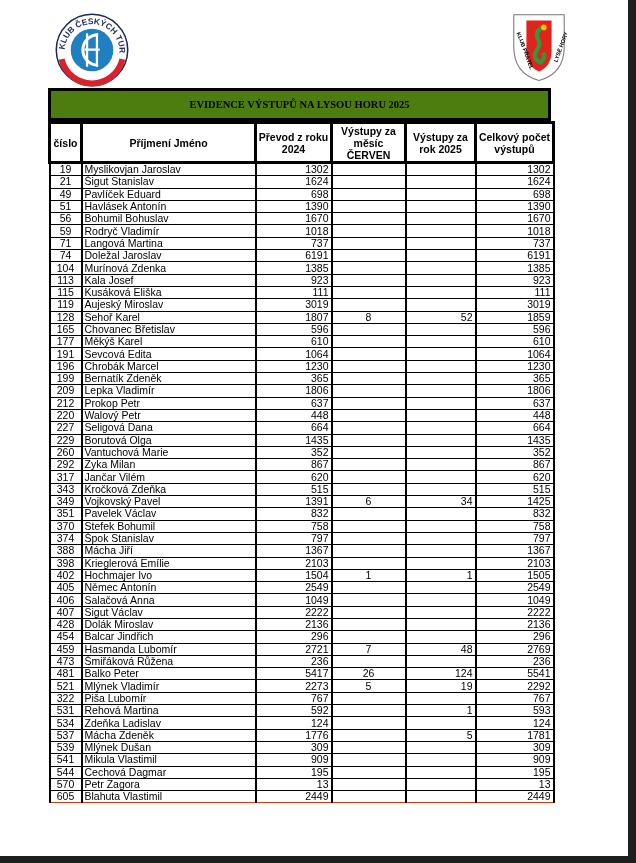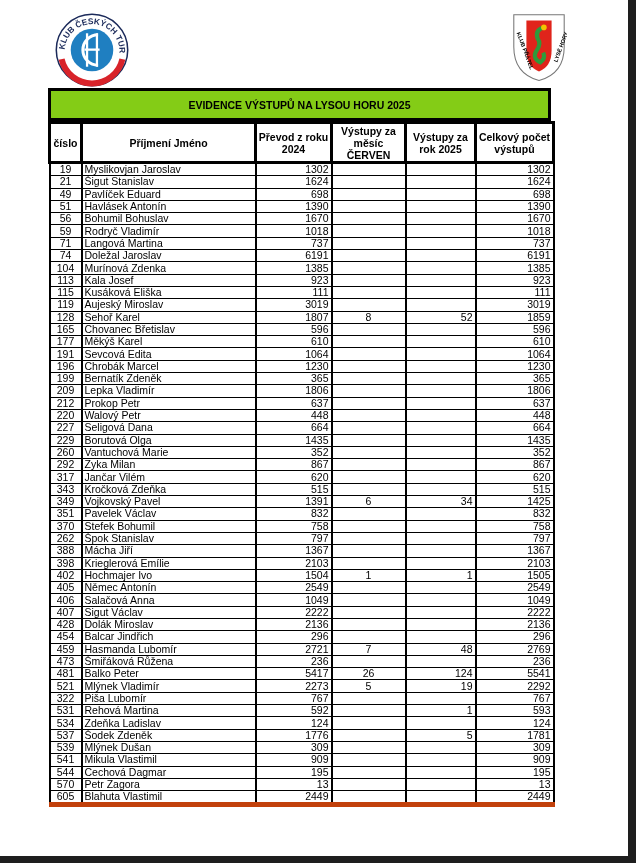--- a/index.html
+++ b/index.html
@@ -10,23 +10,23 @@
     }
     .page {
       position: absolute; left: 0; top: 0; width: 628px; height: 856px;
       background: #ffffff;
     }
     .logo-left { position: absolute; left: 54px; top: 12px; width: 76px; height: 76px; }
     .logo-right { position: absolute; left: 511px; top: 12px; width: 56px; height: 70px; }
 
     .title-box {
       position: absolute; left: 48px; top: 88px; width: 497px; height: 27px;
-      background: #84cc16; border: 3px solid #000;
+      background: #4d7c0f; border: 3px solid #000;
       display: flex; align-items: center; justify-content: center;
-      font-weight: bold; font-size: 10.5px; color: #000;
+      font-weight: bold; font-size: 10.5px; color: #000; font-family: Liberation Serif, serif;
     }
 
     table.grid {
       position: absolute; left: 48px; top: 121px; width: 504px;
       border-collapse: collapse; table-layout: fixed;
       font-size: 10.5px; color: #000;
     }
     table.grid col.c1 { width: 32px; }
     table.grid col.c2 { width: 174px; }
     table.grid col.c3 { width: 76px; }
@@ -38,21 +38,21 @@
       height: 33px; font-weight: bold; font-size: 10.5px; line-height: 12px;
       text-align: center; vertical-align: middle;
       border: 3px solid #000; padding: 0 1px; overflow: hidden;
     }
     table.grid thead th.month { vertical-align: top; padding-top: 1px; height: 33px; }
     table.grid tbody td {
       height: 11.3px; line-height: 11px; padding: 0 2px;
       border-left: 2px solid #000; border-right: 2px solid #000;
       border-bottom: 1px solid #000; white-space: nowrap; overflow: hidden;
     }
-    table.grid tbody tr:last-child td { border-bottom: 5px solid #c2410c; }
+    table.grid tbody tr:last-child td { border-bottom: 1px solid #c2410c; }
     td.num { text-align: center; }
     td.right { text-align: right; }
     td.mid { text-align: center; }
     td.name { text-align: left; margin-left: 8px; }
   </style>
 </head>
 <body>
 
 <div class="page">
 
@@ -337,21 +337,21 @@
         </tr>
         <tr>
           <td class="num">370</td>
           <td class="name">Stefek Bohumil</td>
           <td class="right">758</td>
           <td class="mid"></td>
           <td class="right"></td>
           <td class="right">758</td>
         </tr>
         <tr>
-          <td class="num">262</td>
+          <td class="num">374</td>
           <td class="name">Špok Stanislav</td>
           <td class="right">797</td>
           <td class="mid"></td>
           <td class="right"></td>
           <td class="right">797</td>
         </tr>
         <tr>
           <td class="num">388</td>
           <td class="name">Mácha Jiří</td>
           <td class="right">1367</td>
@@ -466,21 +466,21 @@
         <tr>
           <td class="num">534</td>
           <td class="name">Zdeňka Ladislav</td>
           <td class="right">124</td>
           <td class="mid"></td>
           <td class="right"></td>
           <td class="right">124</td>
         </tr>
         <tr>
           <td class="num">537</td>
-          <td class="name">Šodek Zdeněk</td>
+          <td class="name">Mácha Zdeněk</td>
           <td class="right">1776</td>
           <td class="mid"></td>
           <td class="right">5</td>
           <td class="right">1781</td>
         </tr>
         <tr>
           <td class="num">539</td>
           <td class="name">Mlýnek Dušan</td>
           <td class="right">309</td>
           <td class="mid"></td>

